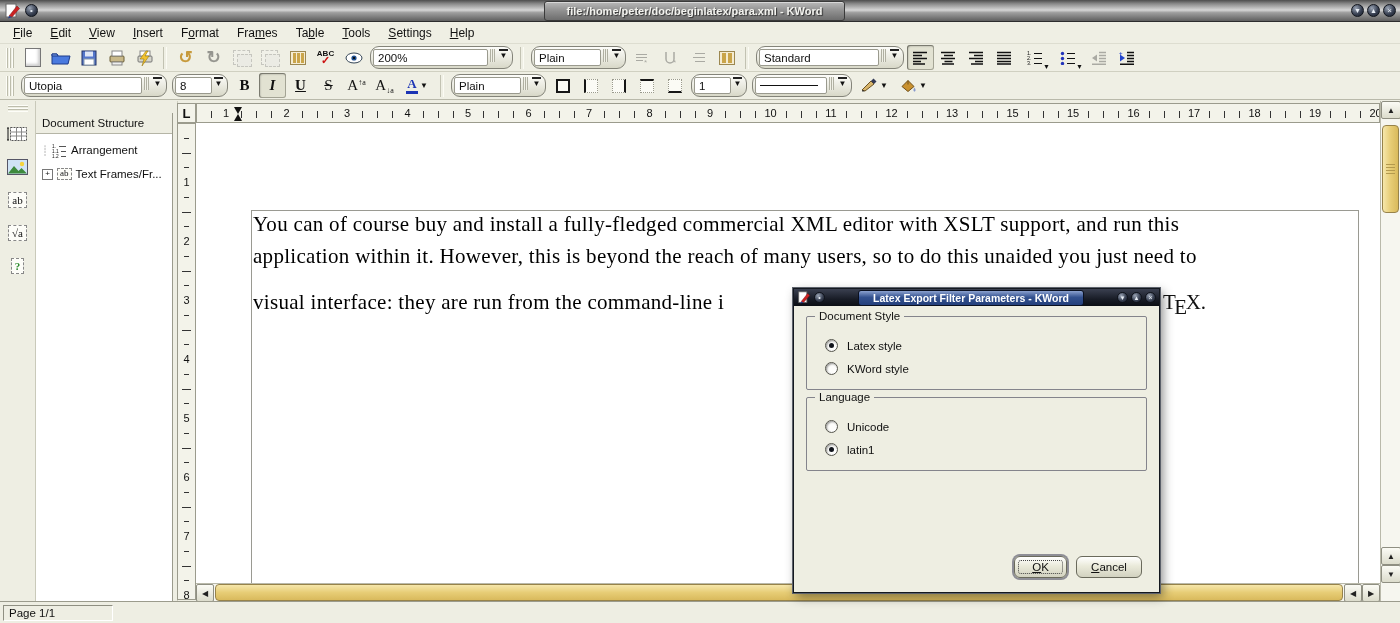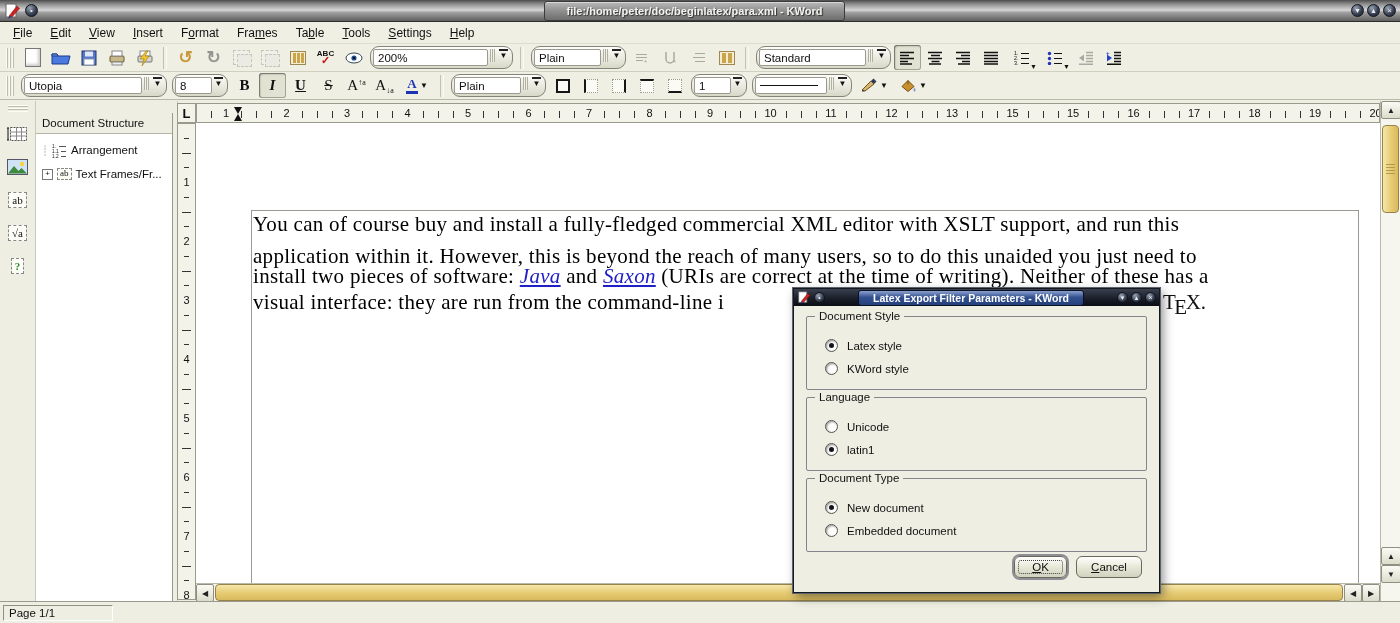--- a/index.html
+++ b/index.html
@@ -270,21 +270,21 @@
       </svg>
   </span>
   <span class="tbtn">
     <svg width="16" height="14">
         <rect x="0.5" y="0.5" width="15" height="13" fill="#f5ecd2" stroke="#9c8850"></rect>
         <rect x="3" y="2" width="4" height="10" fill="#caa54a"></rect>
         <rect x="9" y="2" width="4" height="10" fill="#caa54a"></rect>
       </svg>
   </span>
   <span class="sep"></span>
-  <span class="combo" style="width:135px">
+  <span class="combo" style="width:148px">
     <span class="cfield">Standard</span>
     <span class="cgrip"></span>
     <span class="carrow">
         <span>▼</span>
       </span>
   </span>
   <span class="tbtn pressed">
     <svg width="15" height="14">
         <path stroke="#111" stroke-width="1.6" d="M0 1.5H14 M0 4.5H9 M0 7.5H14 M0 10.5H8 M0 13H12"></path>
       </svg>
@@ -600,21 +600,20 @@
       <i class="vdash sm" style="top: 426.75px;"></i>
       <i class="vdash" style="top: 441.5px;"></i>
       <i class="vdash sm" style="top: 456.25px;"></i>
       <b class="vnum" style="top: 471px;">8</b>
     </div>
 
   <div class="canvas">
     <div class="framerect"></div>
     <div class="docline" style="top:89px">You can of course buy and install a fully-fledged commercial XML editor with XSLT support, and run this</div>
     <div class="docline" style="top:121px">application within it. However, this is beyond the reach of many users, so to do this unaided you just need to</div>
-    <div class="docline" style="top:141px"><span>install two pieces of software: </span><a class="doclink">Java</a><span> and </span><a class="doclink">Saxon</a><span>  (URIs are correct at the time of writing). Neither of these has a</span></div>
     <div class="docline" style="top:167px">visual interface: they are run from the command-line i</div>
     <span class="tex" style="top:167px"><span>T</span><span class="texE">E</span><span>X.</span></span>
   </div>
 
   <div class="vscroll">
     <div class="sbtn">▲</div>
     <div class="vthumb"></div>
     <div class="botbtns">
       <div class="sbtn">▲</div>
       <div class="sbtn">▼</div>
@@ -662,31 +661,20 @@
         <span class="glabel">Language</span>
         <div class="rrow">
           <span class="radio"></span>
           <span class="rlabel">Unicode</span>
         </div>
         <div class="rrow">
           <span class="radio sel"></span>
           <span class="rlabel">latin1</span>
         </div>
       </div>
-      <div class="dgroup">
-        <span class="glabel">Document Type</span>
-        <div class="rrow">
-          <span class="radio sel"></span>
-          <span class="rlabel">New document</span>
-        </div>
-        <div class="rrow">
-          <span class="radio"></span>
-          <span class="rlabel">Embedded document</span>
-        </div>
-      </div>
     </div>
   <div class="kbtn default okbtn">
     <span class="focusdots"></span>
     <span><u>O</u><span>K</span></span>
   </div>
   <div class="kbtn cancelbtn">
     <span><u>C</u><span>ancel</span></span>
   </div>
 </div>
 

